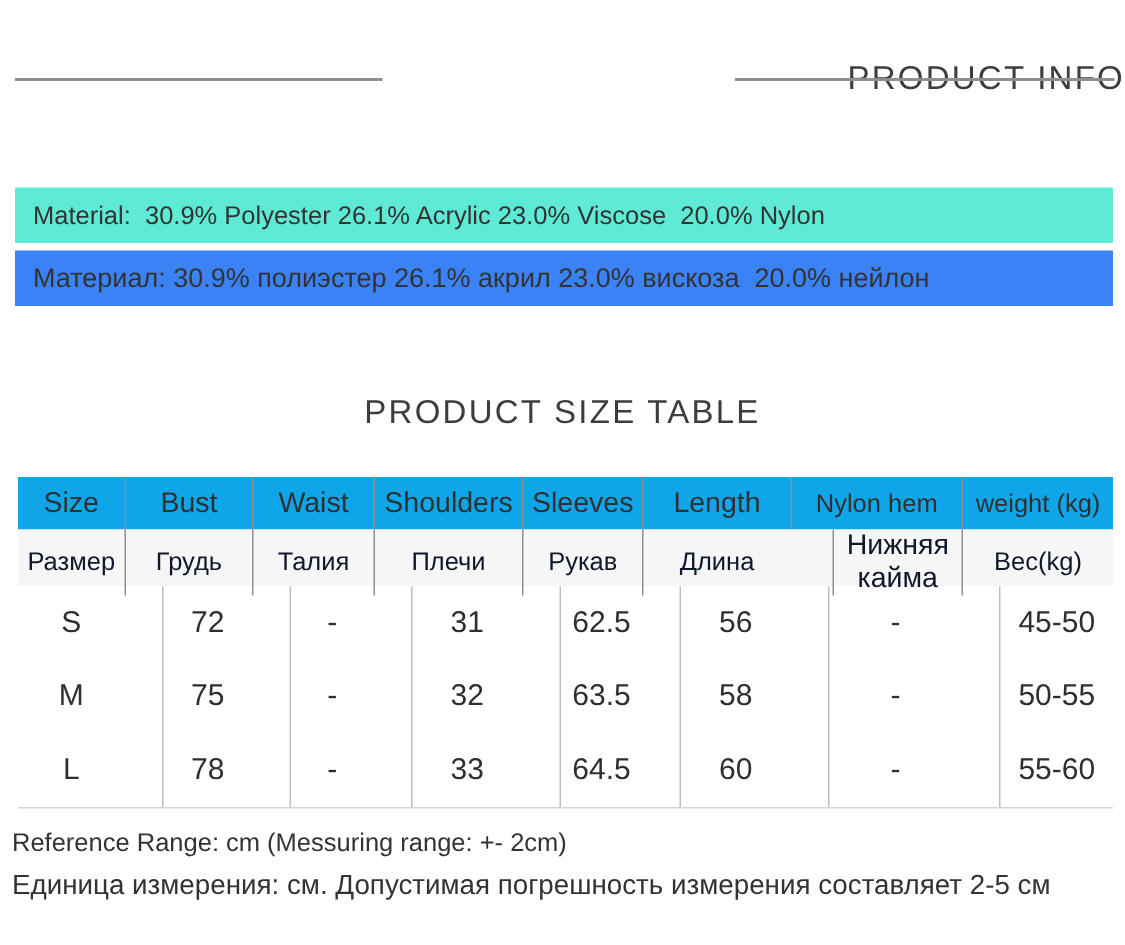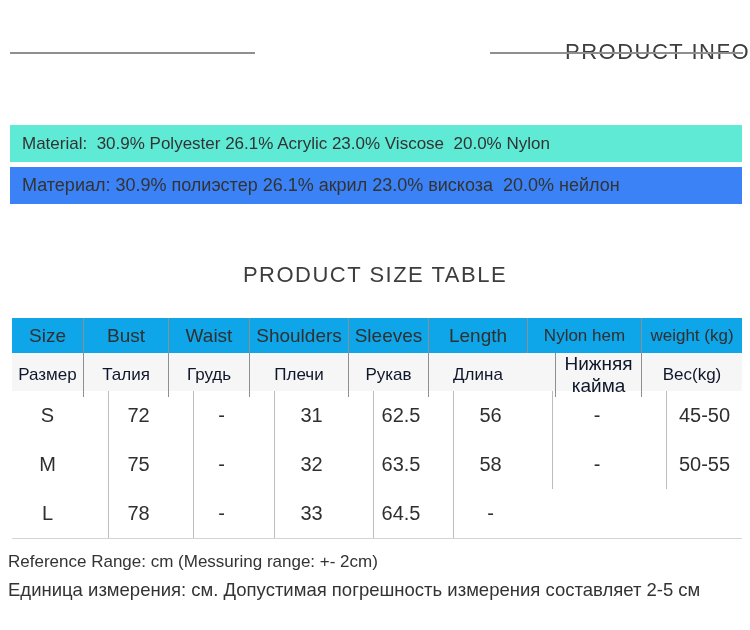--- a/index.html
+++ b/index.html
@@ -95,22 +95,22 @@
       <div class="cell">Waist</div>
       <div class="cell">Shoulders</div>
       <div class="cell">Sleeves</div>
       <div class="cell">Length</div>
       <div class="cell small">Nylon hem</div>
       <div class="cell small">weight (kg)</div>
     </div>
 
     <div class="trow hrow2">
       <div class="cell">Размер</div>
+      <div class="cell">Грудь</div>
       <div class="cell">Талия</div>
-      <div class="cell">Грудь</div>
       <div class="cell">Плечи</div>
       <div class="cell">Рукав</div>
       <div class="cell">Длина</div>
       <div class="cell wrap">Нижняя
 кайма</div>
       <div class="cell">Вес(kg)</div>
     </div>
 
     <div class="trow drow">
       <div class="cell">S</div>
@@ -133,21 +133,23 @@
       <div class="cell">-</div>
       <div class="cell">50-55</div>
     </div>
 
     <div class="trow drow">
       <div class="cell">L</div>
       <div class="cell">78</div>
       <div class="cell">-</div>
       <div class="cell">33</div>
       <div class="cell">64.5</div>
+      <div class="cell">60</div>
       <div class="cell">-</div>
+      <div class="cell">55-60</div>
     </div>
 
   </div>
 
   <div class="footnote" id="footnote-en">Reference Range: cm (Messuring range: +- 2cm)</div>
   <div class="footnote" id="footnote-ru">Единица измерения: см. Допустимая погрешность измерения составляет 2-5 см</div>
 
 </div>
 
 </body></html>

